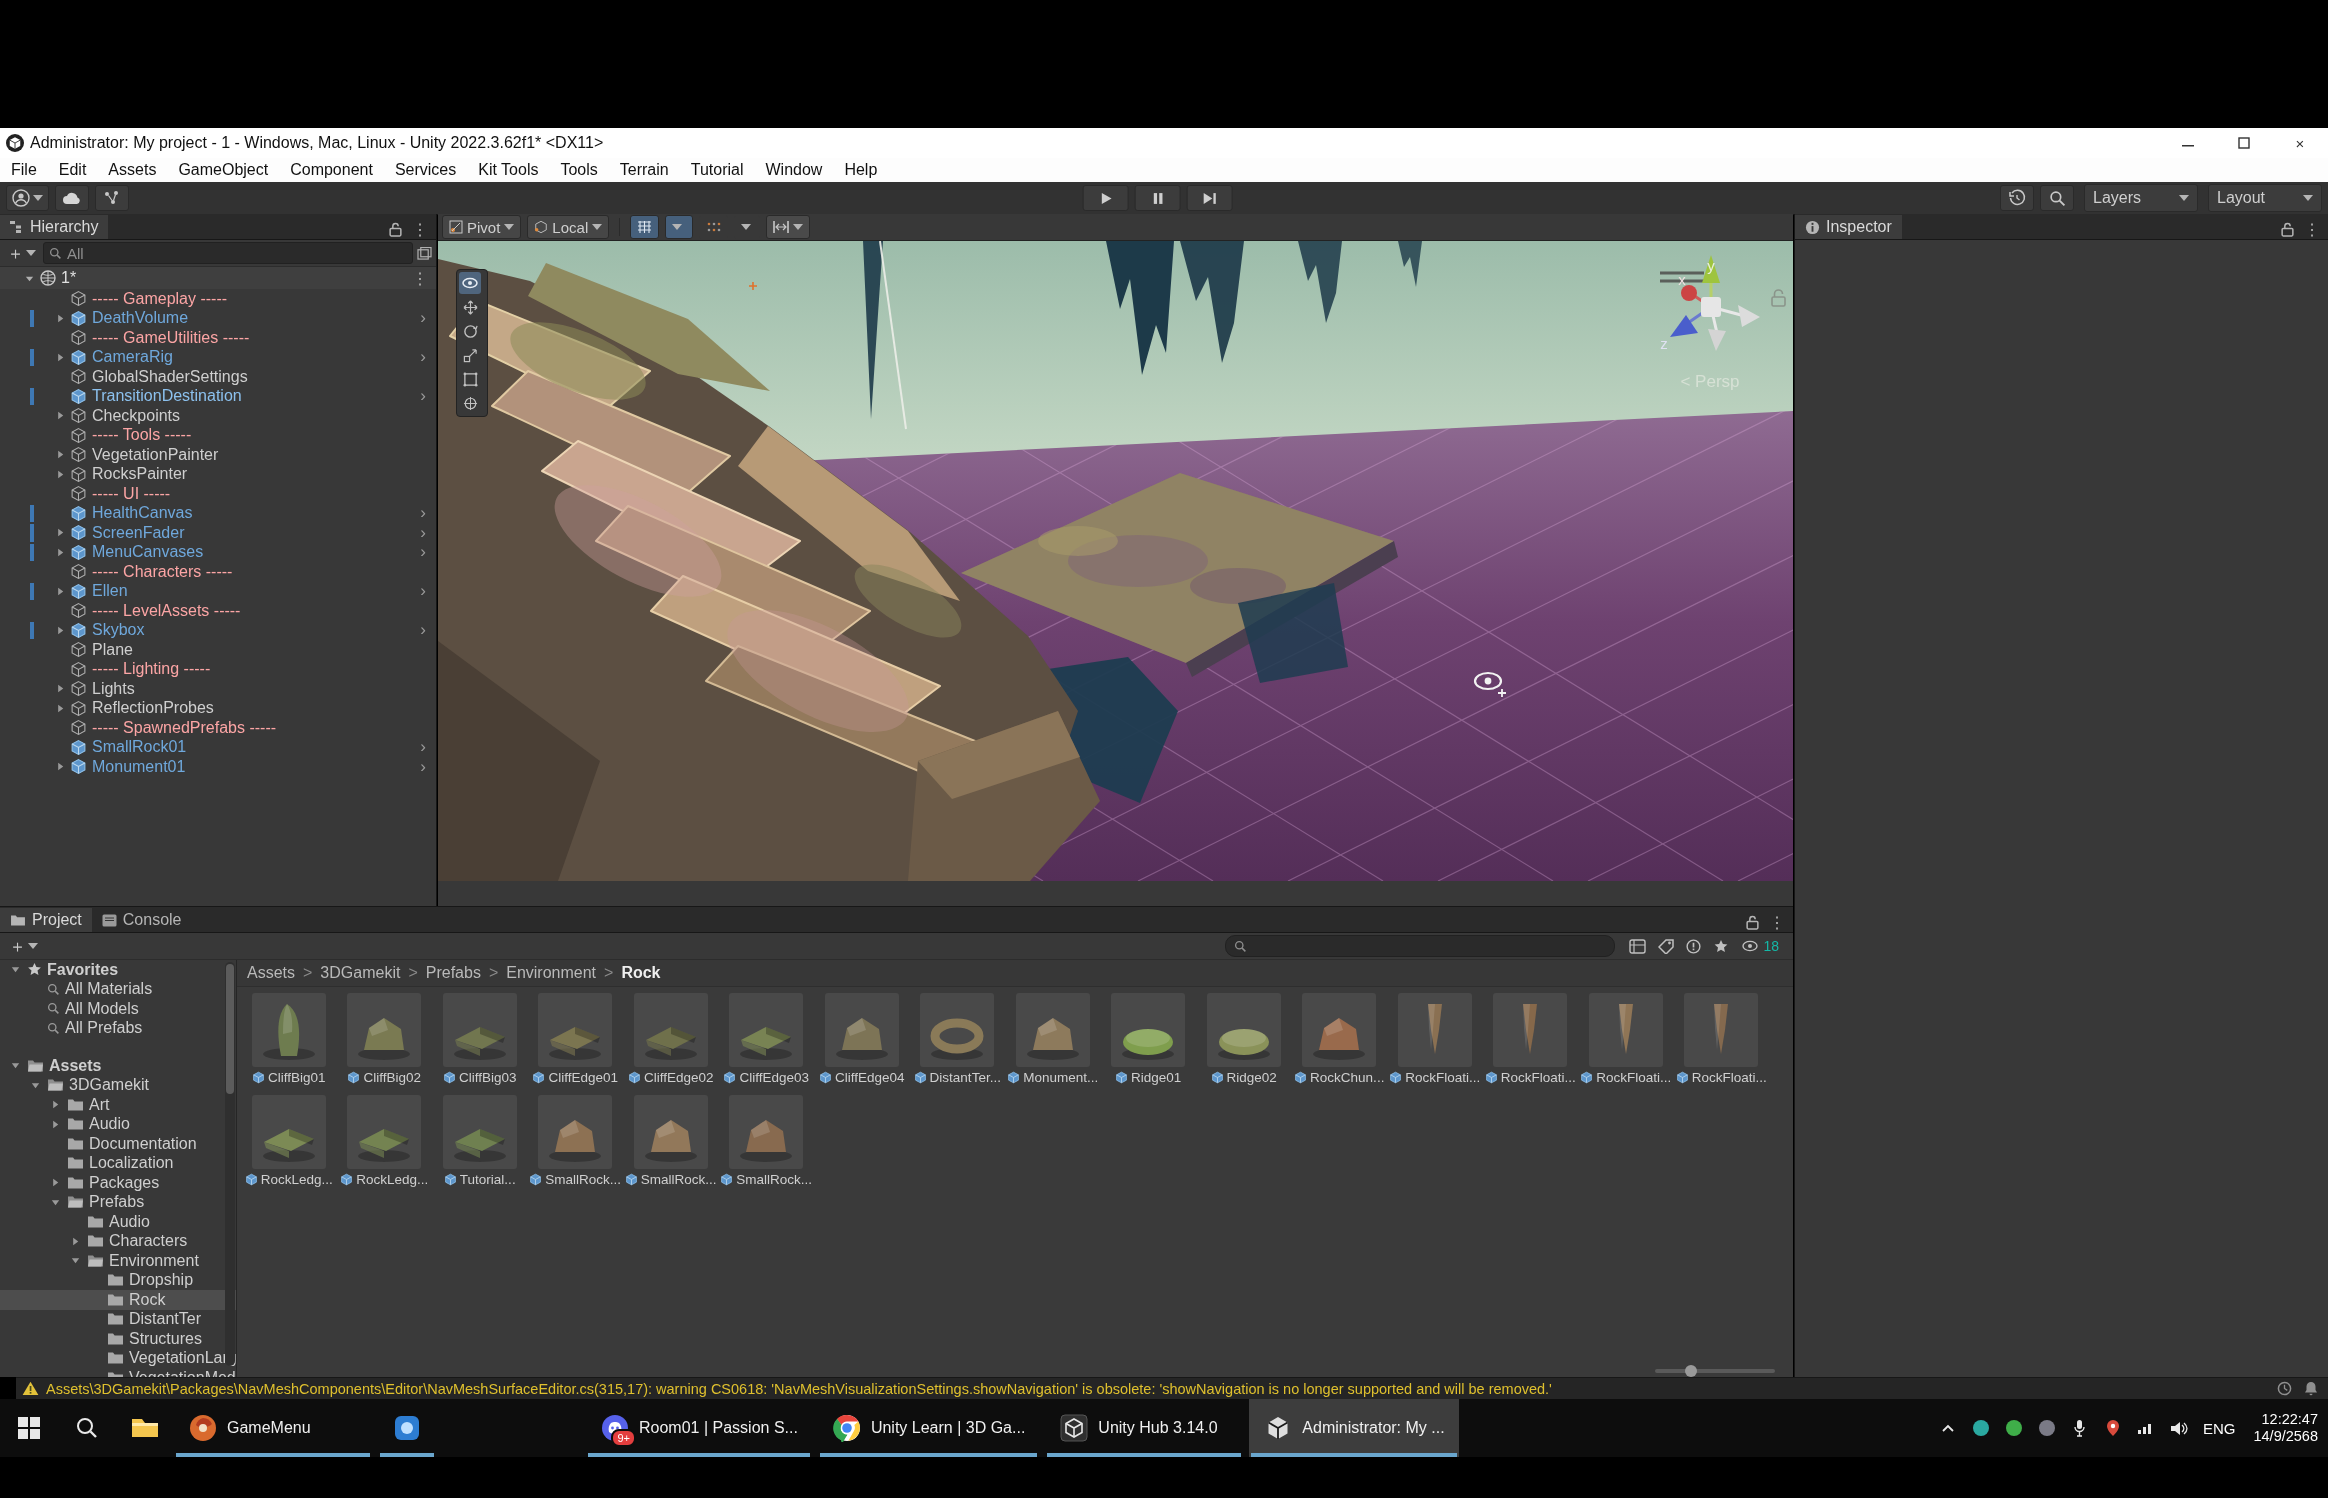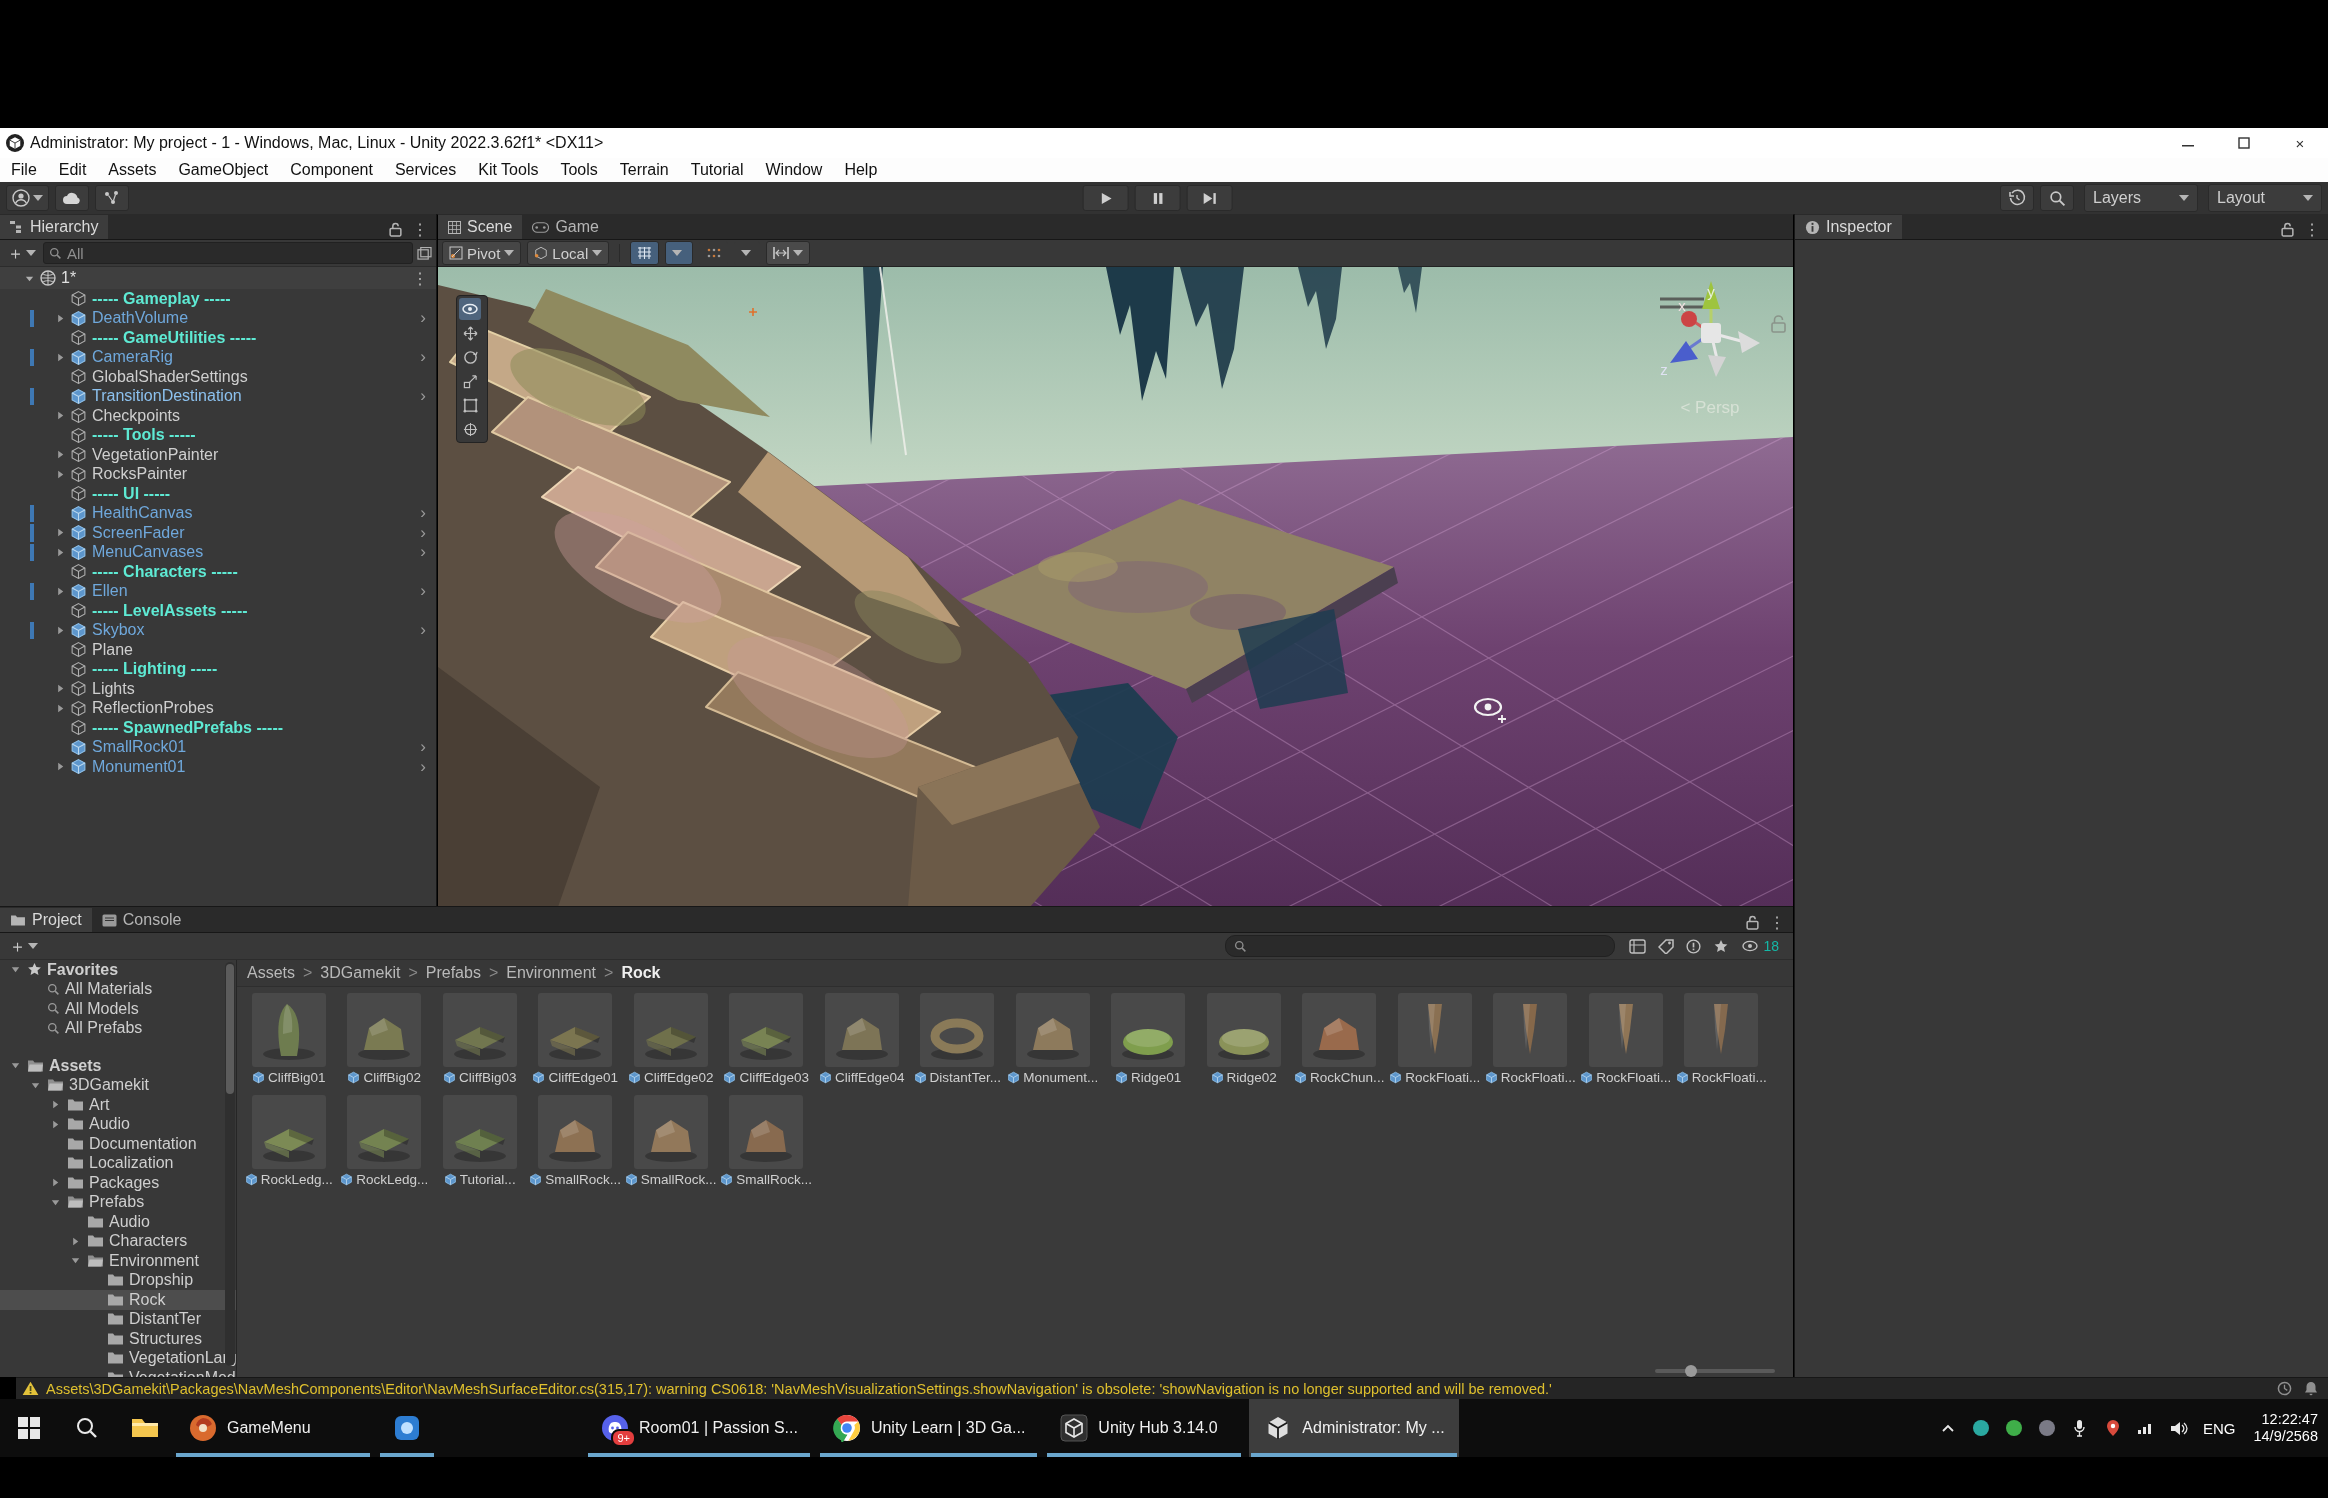--- a/index.html
+++ b/index.html
@@ -39,21 +39,21 @@
   .searchbox{flex:1;height:20px;background:#2a2a2a;border:1px solid #212121;border-radius:3px;display:flex;align-items:center;padding:0 5px;gap:5px;color:#8f8f8f;font-size:15px;}
   .scene-head{height:22px;display:flex;align-items:center;background:#3f3f3f;gap:5px;padding-left:24px;font-size:16px;color:#e0e0e0;}
   .hlist{position:relative;}
   .hrow{height:19.5px;display:flex;align-items:center;position:relative;padding-left:52px;}
   .hbar{position:absolute;left:30px;top:1px;bottom:1px;width:4px;background:#3e78b4;}
   .hexp{width:16px;display:inline-flex;justify-content:center;}
   .hico{width:20px;display:inline-flex;justify-content:center;margin-right:4px;}
   .hlabel{font-size:16px;color:#cfcfcf;white-space:nowrap;}
   .hlabel.blue{color:#6fa8dc;}
   .hlabel.bright{color:#8cc1ee;}
-  .hlabel.dim{color:#5eead4;font-weight:bold;}
+  .hlabel.dim{color:#fca5a5;}
   .harrow{margin-left:auto;margin-right:10px;color:#9a9a9a;font-size:17px;}
   
   .scene{position:absolute;top:214px;left:438px;width:1355px;height:692px;background:#383838;}
   .scene-toolbar{height:26px;background:#383838;border-bottom:1px solid #222;display:flex;align-items:center;padding:0 4px;gap:6px;}
   .sv-btn{height:22px;background:#464646;border:1px solid #2a2a2a;border-radius:3px;display:inline-flex;align-items:center;gap:4px;padding:0 6px;font-size:15px;color:#cfcfcf;}
   .sv-btn.on{background:#46607c;}
   .sv-sep{width:1px;height:18px;background:#2a2a2a;margin:0 4px;}
   .viewport{position:relative;width:1355px;height:640px;overflow:hidden;}
   .toolstrip{position:absolute;left:18px;top:28px;width:26px;background:#38383fcc;background:#383838;border:1px solid #232323;border-radius:4px;display:flex;flex-direction:column;padding:2px;gap:2px;}
   .tool-btn{width:22px;height:22px;border-radius:3px;display:flex;align-items:center;justify-content:center;}
@@ -563,37 +563,20 @@
             <path d="M2 4.7L8 8l6-3.3M8 8v6.5" fill="none" stroke="#bcd9ef"></path>
           </svg>
         </span>
         <span class="hlabel blue">Monument01</span>
         <span class="harrow">›</span>
       </div>
     </div>
 </div>
 
 <div class="scene">
-  <div class="tabstrip">
-    <span class="tab active">
-      <svg width="13" height="13" viewBox="0 0 13 13">
-          <rect x="0.5" y="0.5" width="12" height="12" fill="none" stroke="#b5b5b5"></rect>
-          <path d="M4.5 0v13M8.5 0v13M0 4.5h13M0 8.5h13" stroke="#b5b5b5" stroke-width="0.8"></path>
-        </svg>
-      <span>Scene</span>
-    </span>
-    <span class="tab">
-      <svg width="17" height="11" viewBox="0 0 18 11">
-          <rect x="0.5" y="0.5" width="17" height="10" rx="5" fill="none" stroke="#9a9a9a" stroke-width="1.2"></rect>
-          <circle cx="5" cy="5.5" r="1.4" fill="#9a9a9a"></circle>
-          <circle cx="13" cy="5.5" r="1.4" fill="#9a9a9a"></circle>
-        </svg>
-      <span>Game</span>
-    </span>
-  </div>
   <div class="scene-toolbar">
     <span class="sv-btn">
       <svg width="14" height="14" viewBox="0 0 14 14">
           <rect x="1" y="1" width="12" height="12" fill="none" stroke="#c8c8c8"></rect>
           <circle cx="4" cy="10" r="2" fill="#e08a3c"></circle>
           <path d="M3 11L11 3" stroke="#c8c8c8"></path>
         </svg>
       <span>Pivot</span>
       <span class="caret"></span>
     </span>

